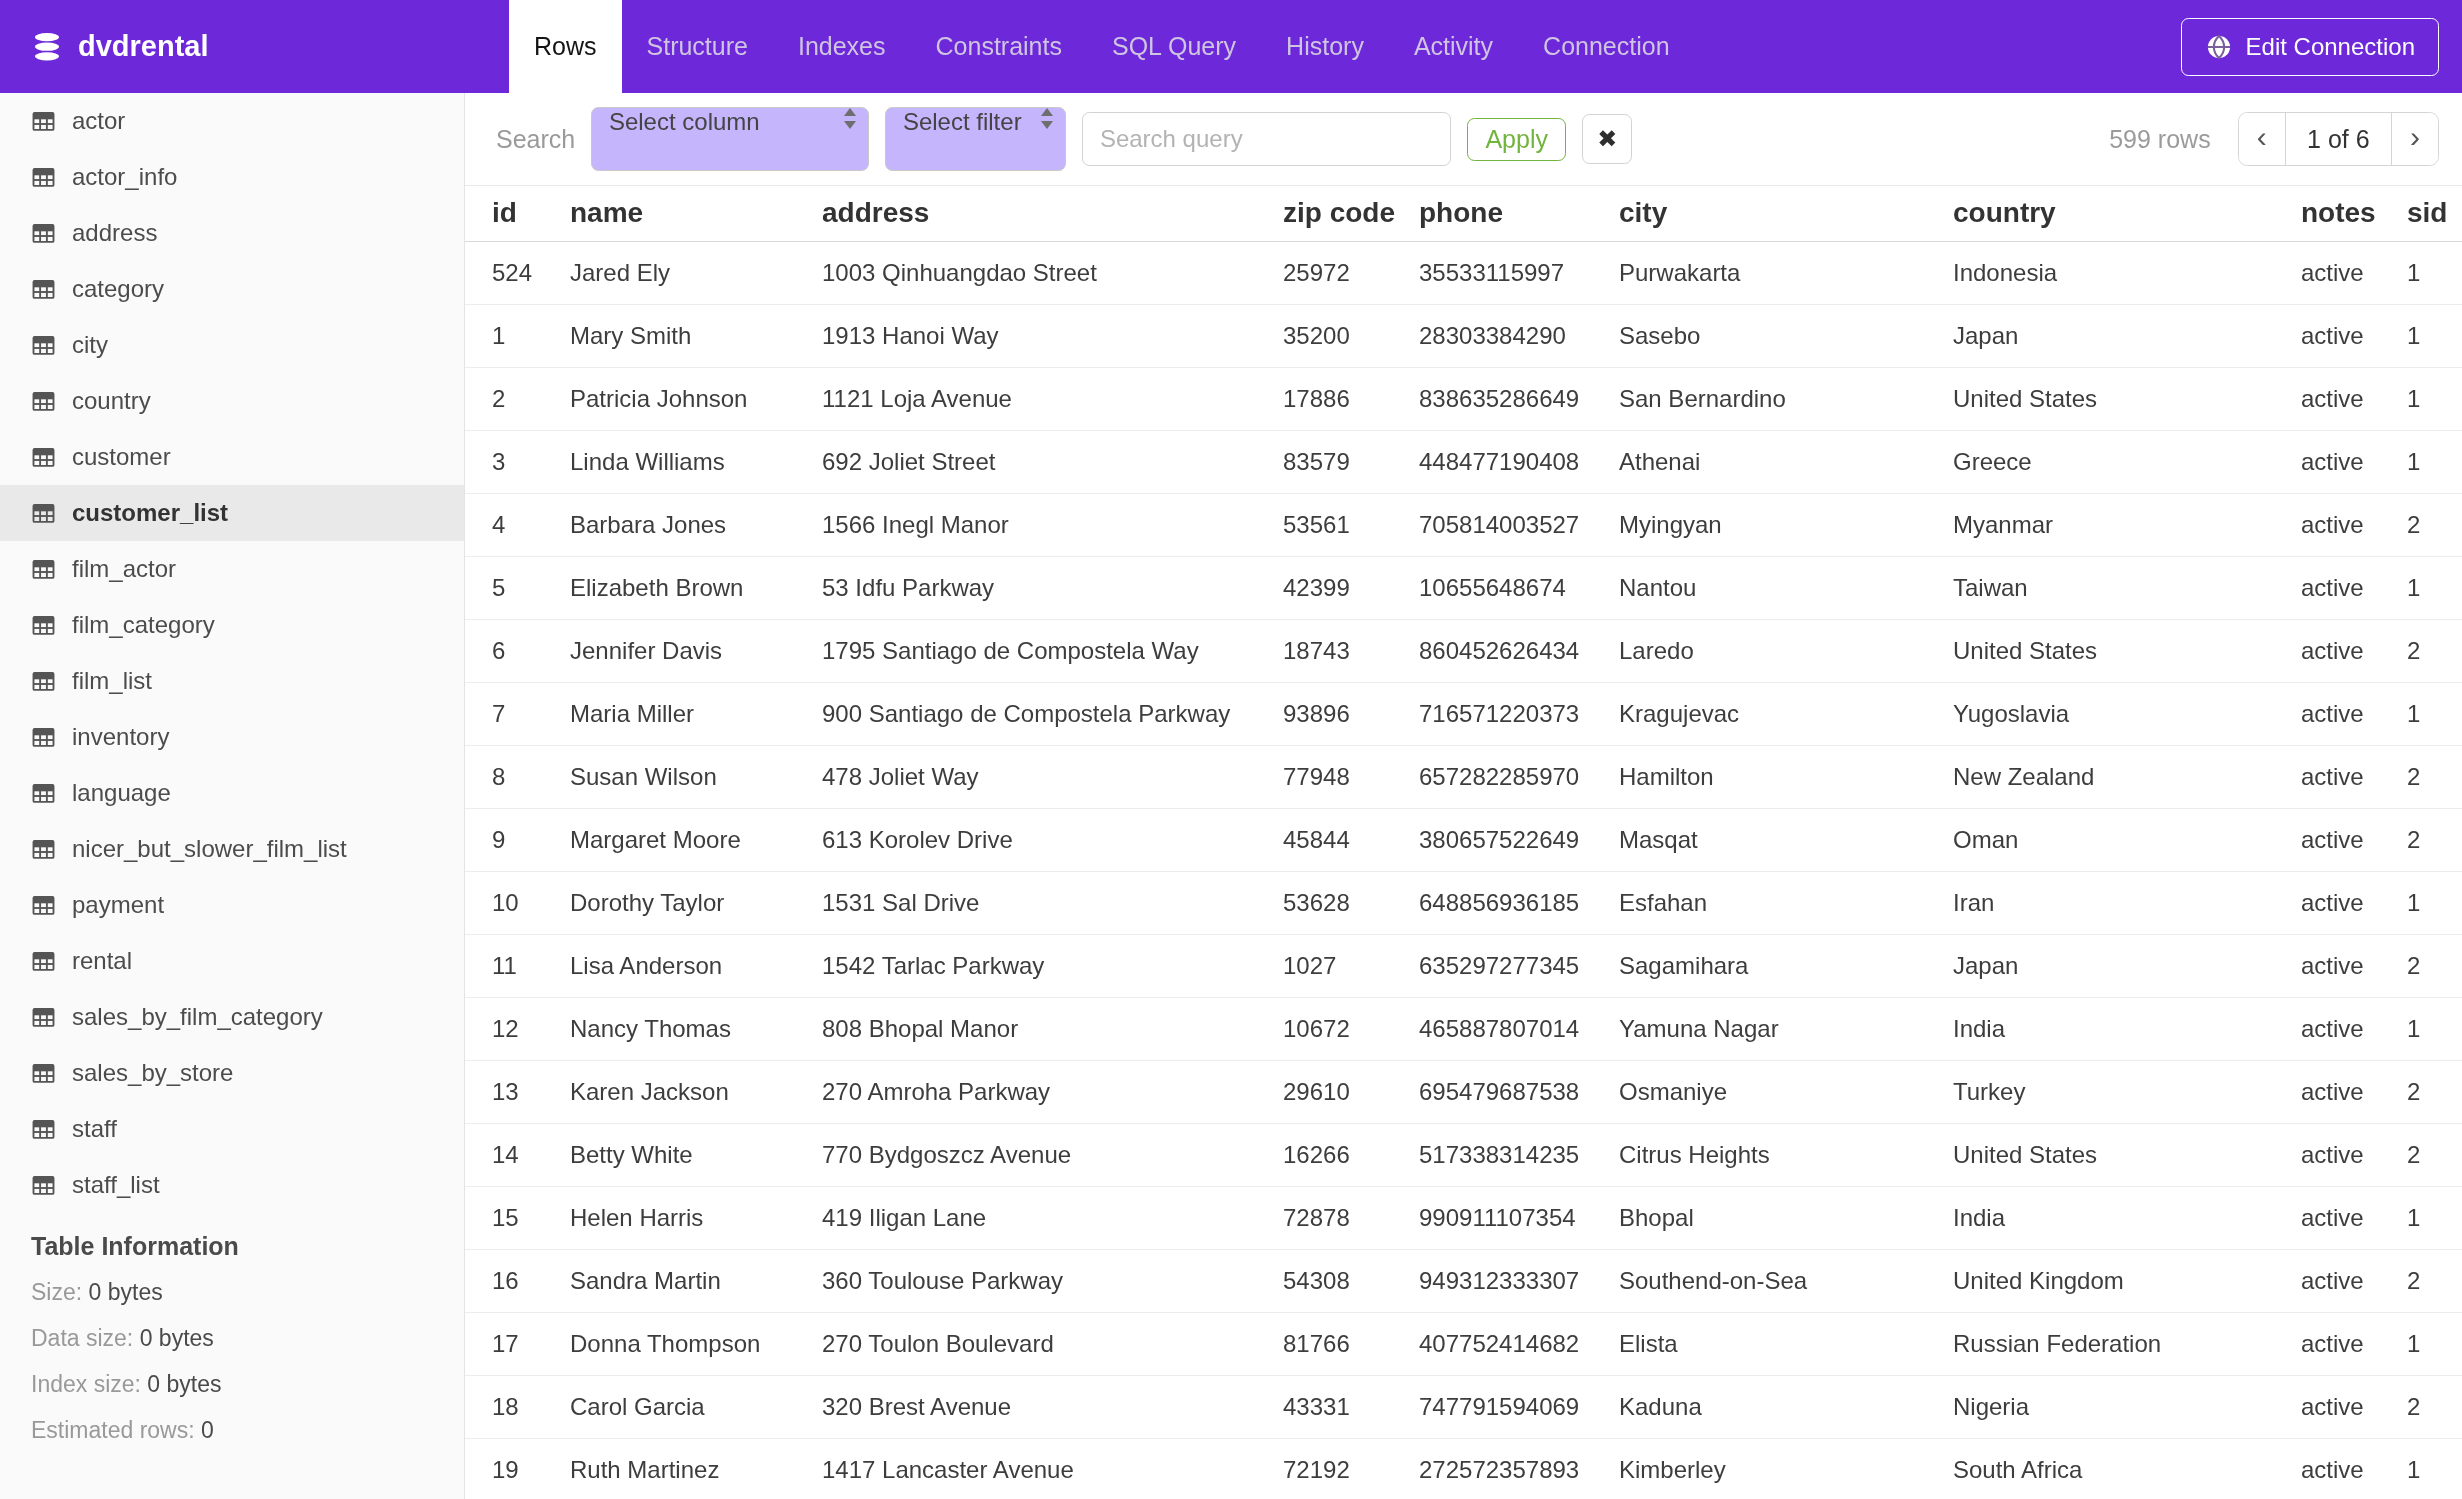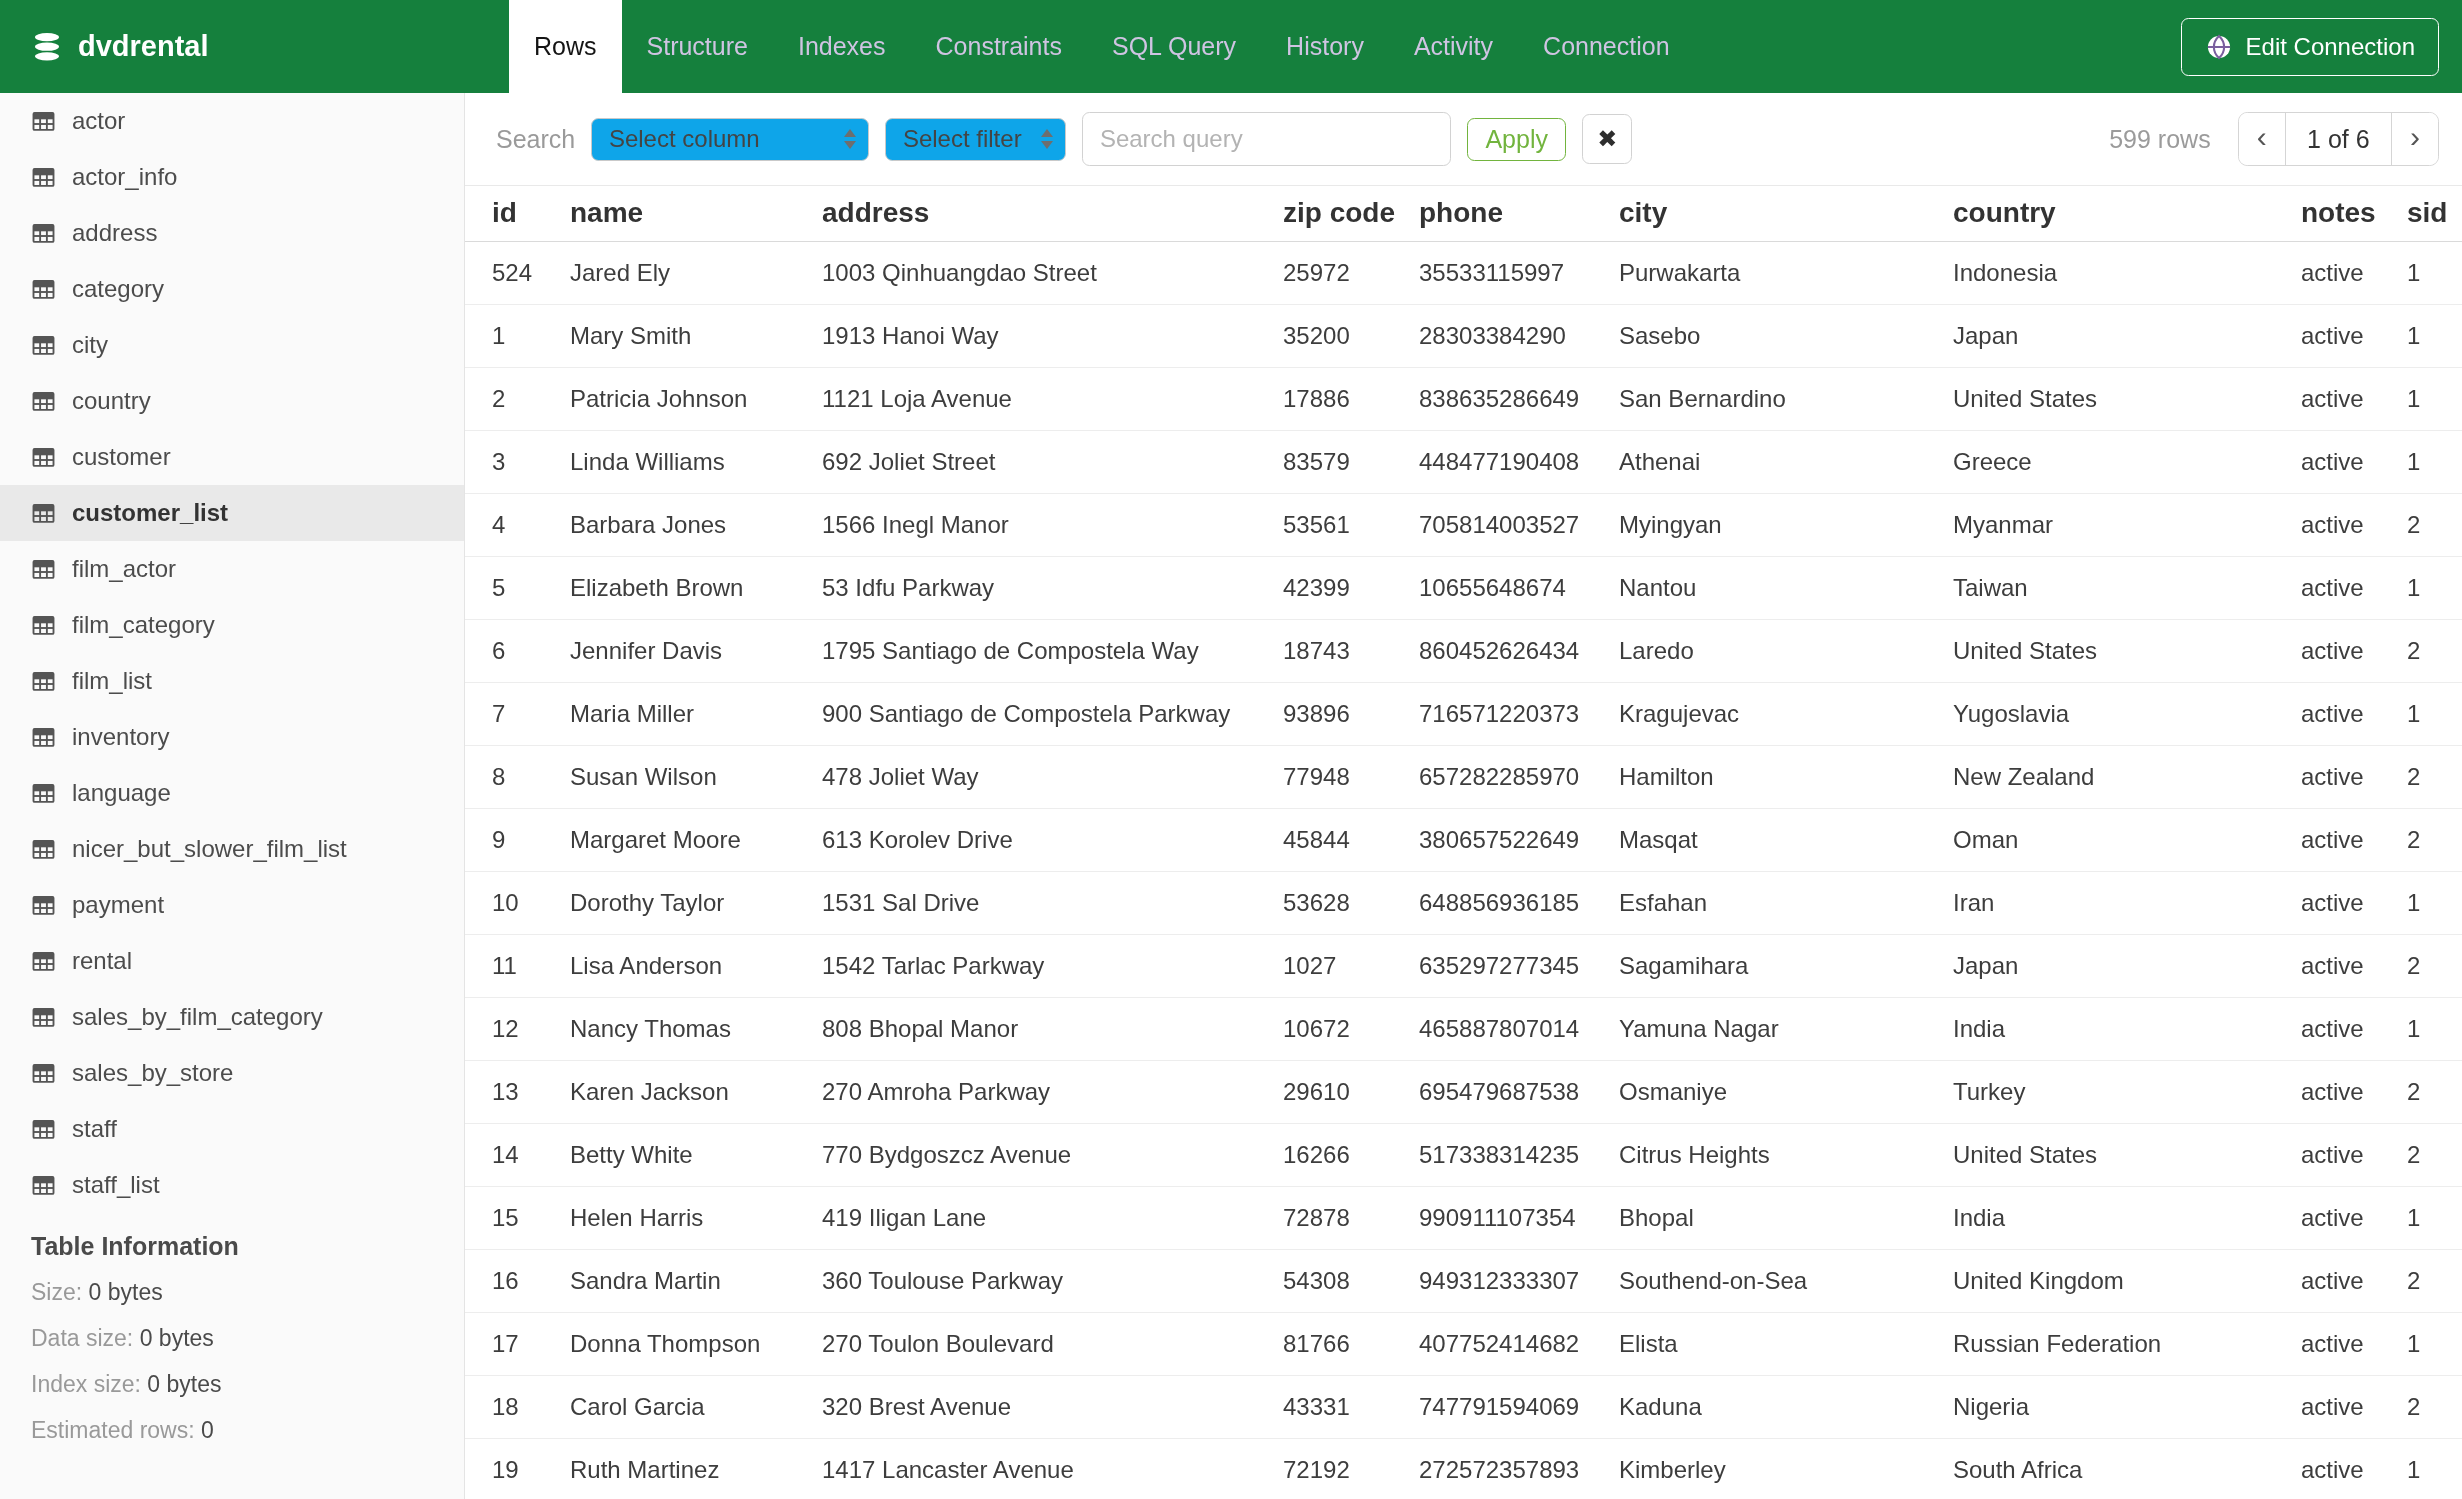--- a/index.html
+++ b/index.html
@@ -1,21 +1,21 @@
 <!DOCTYPE html>
 <html style="font-size:15px"><head>
 <meta charset="utf-8">
 <title>dvdrental</title>
 <style>
   * { margin:0; padding:0; }
   html,body { width:2462px; height:1500px; overflow:hidden; background:#fff;
     font-family:"Liberation Sans","DejaVu Sans",sans-serif; }
 
   
-  .header { height:93px; background:#15803d; display:flex; align-items:stretch; }
+  .header { height:93px; background:#6d28d9; display:flex; align-items:stretch; }
   .logo { flex:0 0 465px; display:flex; align-items:center; gap:15px;
     padding-left:31px; box-sizing:border-box; color:#fff; font-size:29px; font-weight:bold; }
   .tab-bar { display:flex; align-items:stretch;margin-left:44px; }
   .tab { display:flex; align-items:center; padding:0 25px; font-size:25px;
     color:#cfc4e2; cursor:default; }
   .tab.active { background:#fff; color:#141414; }
   .header-spacer { flex:1; }
   .edit-conn { align-self:center; margin-right:23px; height:58px; padding:0 23px;
     background:transparent; border:1.9px solid #fff; border-radius:7.4px; color:#fff;
     font-size:24px; font-family:inherit; display:flex; align-items:center; gap:13px; }
@@ -33,22 +33,22 @@
   .side-item svg { flex:0 0 auto; }
   .table-info { padding:11px 0 0 31px; }
   .table-info-title { font-size:25px; font-weight:bold; color:#4a4a4a; line-height:45px; }
   .info-line { font-size:23px; line-height:46px; color:#999; }
   .info-line .val { color:#4a4a4a; }
 
   
   .toolbar { flex:0 0 93px; height:93px; display:flex; align-items:center;
     padding:0 23px 0 31px; gap:16px; box-sizing:border-box; border-bottom:0.9px solid #e9e9e9; }
   .search-label { color:#9a9a9a; font-size:25px; }
-  .select { height:43px; background:#0ea5e9; border:0.9px solid #c9c9c9; border-radius:7.4px;
-    display:flex; align-items:center; justify-content:space-between;
+  .select { height:64px; background:#c4b5fd; border:0.9px solid #c9c9c9; border-radius:7.4px;
+    display:flex; align-items:flex-start; justify-content:space-between;
     padding:0 12px 0 16.7px; font-size:24px; color:#444; box-sizing:border-box; cursor:default; }
   .select-column { width:278px; }
   .select-filter { width:181px; }
   .updown { display:flex; flex-direction:column; gap:4.6px; }
   .tri-up { width:0; height:0; border-left:6.5px solid transparent;
     border-right:6.5px solid transparent; border-bottom:8.4px solid #6e6e6e; }
   .tri-down { width:0; height:0; border-left:6.5px solid transparent;
     border-right:6.5px solid transparent; border-top:8.4px solid #6e6e6e; }
   .search-input { width:369px; height:54px; border:0.9px solid #d2d2d2; border-radius:7.4px;
     padding:0 16.7px; font-size:24px; color:#444; box-sizing:border-box; font-family:inherit; outline:none; }

